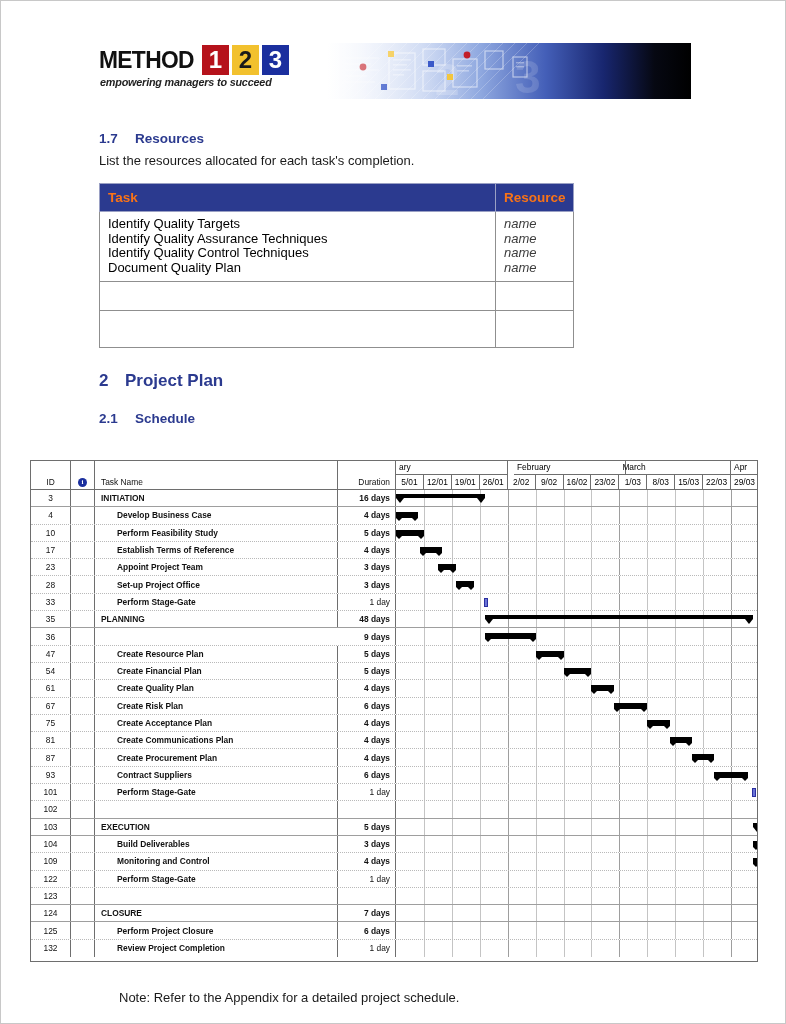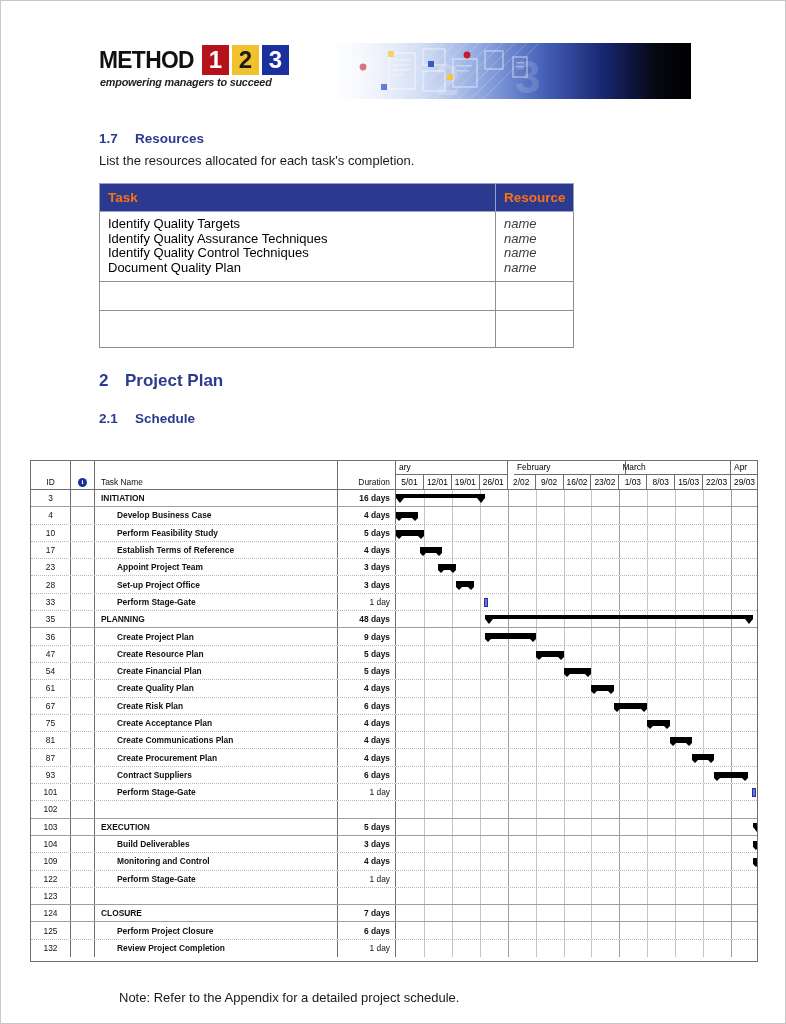--- a/index.html
+++ b/index.html
@@ -675,21 +675,20 @@
             <div class="vline" style="left: 251.308px;"></div>
             <div class="vline" style="left: 279.231px;"></div>
             <div class="vline" style="left: 307.154px;"></div>
             <div class="vline major" style="left: 335.077px;"></div>
             <div class="bar summary" style="left: 89.3538px; width: 268.062px;"></div>
           </div>
         </div>
         <div class="g-row">
           <div class="c-id">36</div>
           <div class="c-ind"></div>
-          <div class="c-name lvl1">Create Project Plan</div>
           <div class="c-dur bold">9 days</div>
           <div class="chart-area">
             <div class="vline" style="left: 27.9231px;"></div>
             <div class="vline" style="left: 55.8462px;"></div>
             <div class="vline" style="left: 83.7692px;"></div>
             <div class="vline major" style="left: 111.692px;"></div>
             <div class="vline" style="left: 139.615px;"></div>
             <div class="vline" style="left: 167.538px;"></div>
             <div class="vline" style="left: 195.462px;"></div>
             <div class="vline major" style="left: 223.385px;"></div>

